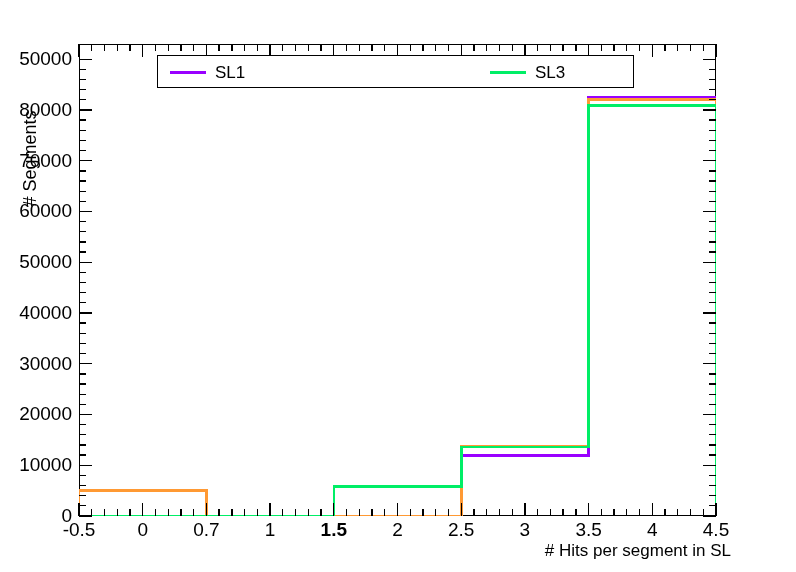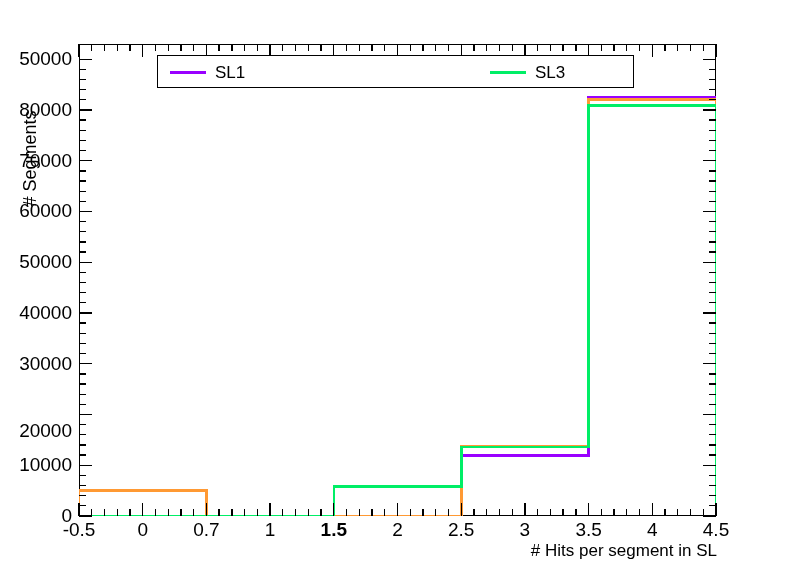--- a/index.html
+++ b/index.html
@@ -69,21 +69,21 @@
   .yaxis-title{
     position:absolute;
     left:-60px;top:148px;
     width:180px;text-align:center;
     font-size:18px;color:#000;
     transform:rotate(-90deg);
     transform-origin:center center;
   }
   .xaxis-title{
     position:absolute;
-    right:79px;top:541px;
+    right:65px;top:541px;
     font-size:17px;color:#000;
   }
 
   
   .legend{
     position:absolute;
     left:157px;top:55px;
     width:477px;height:33px;
     border:1.3px solid #000;
     background:#fff;
@@ -204,21 +204,21 @@
       <div class="tick ytick-minor" style="top: 89.0274px;"></div>
       <div class="tick ytick-minor-r" style="top: 89.0274px;"></div>
       <div class="tick ytick-minor" style="top: 78.8769px;"></div>
       <div class="tick ytick-minor-r" style="top: 78.8769px;"></div>
       <div class="tick ytick-minor" style="top: 68.7263px;"></div>
       <div class="tick ytick-minor-r" style="top: 68.7263px;"></div>
       <div class="tick ytick-major" style="top: 58.5758px;"></div>
       <div class="tick ytick-major-r" style="top: 58.5758px;"></div>
       <div class="ylabel-val" style="top: 505px;">0</div>
       <div class="ylabel-val" style="top: 454.247px;">10000</div>
-      <div class="ylabel-val" style="top: 403.495px; margin-top: 17px;">20000</div>
+      <div class="ylabel-val" style="top: 403.495px;">20000</div>
       <div class="ylabel-val" style="top: 352.742px;">30000</div>
       <div class="ylabel-val" style="top: 301.989px;">40000</div>
       <div class="ylabel-val" style="top: 251.237px;">50000</div>
       <div class="ylabel-val" style="top: 200.484px;">60000</div>
       <div class="ylabel-val" style="top: 149.731px;">70000</div>
       <div class="ylabel-val" style="top: 98.9785px;">80000</div>
       <div class="ylabel-val" style="top: 48.2258px;">50000</div>
       <div class="tick xtick-major" style="left: 78.35px;"></div>
       <div class="tick xtick-major-t" style="left: 78.35px;"></div>
       <div class="tick xtick-minor" style="left: 91.09px;"></div>

